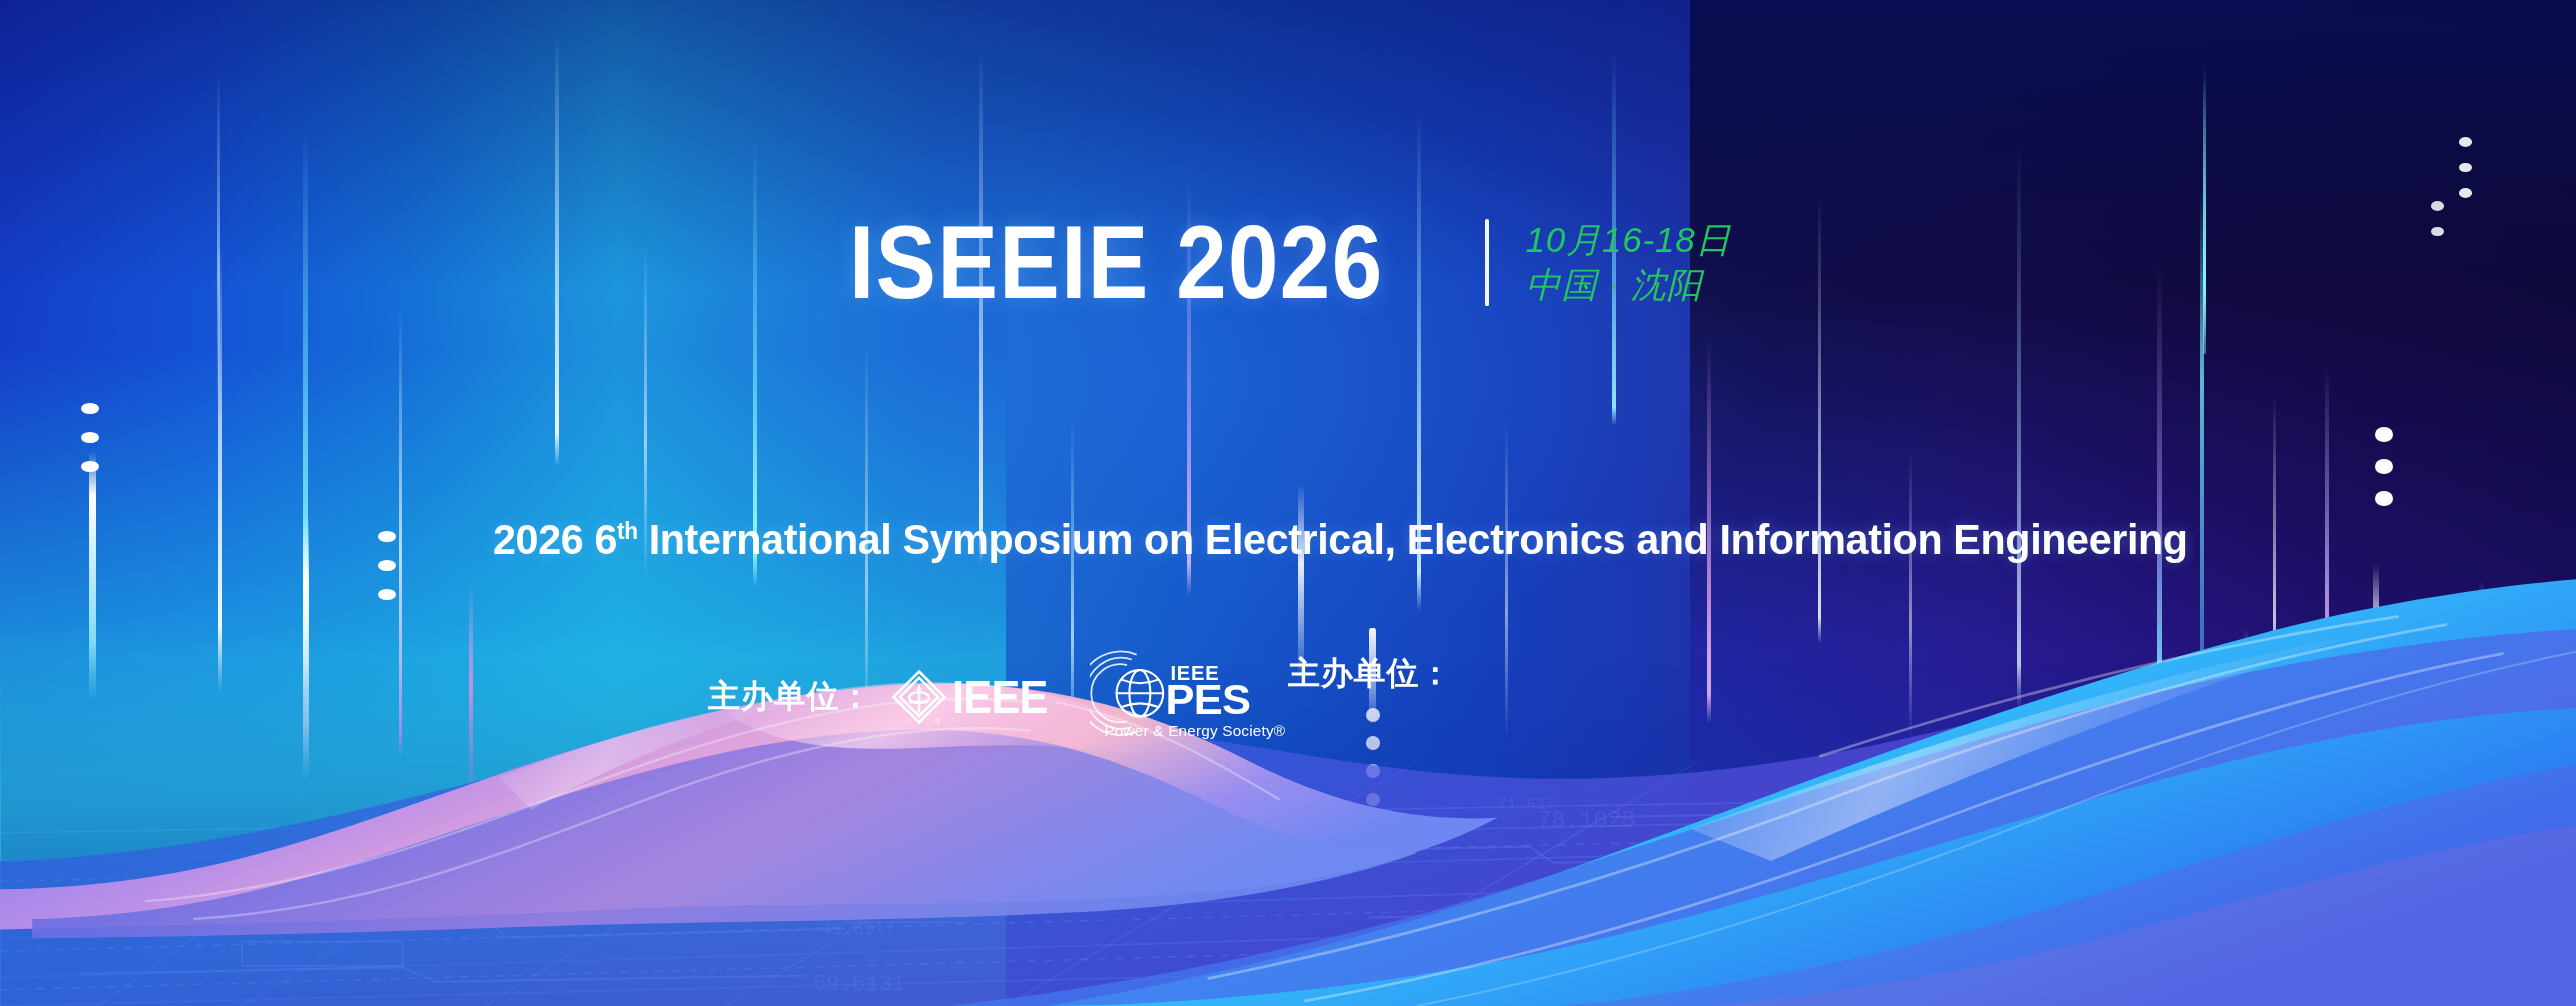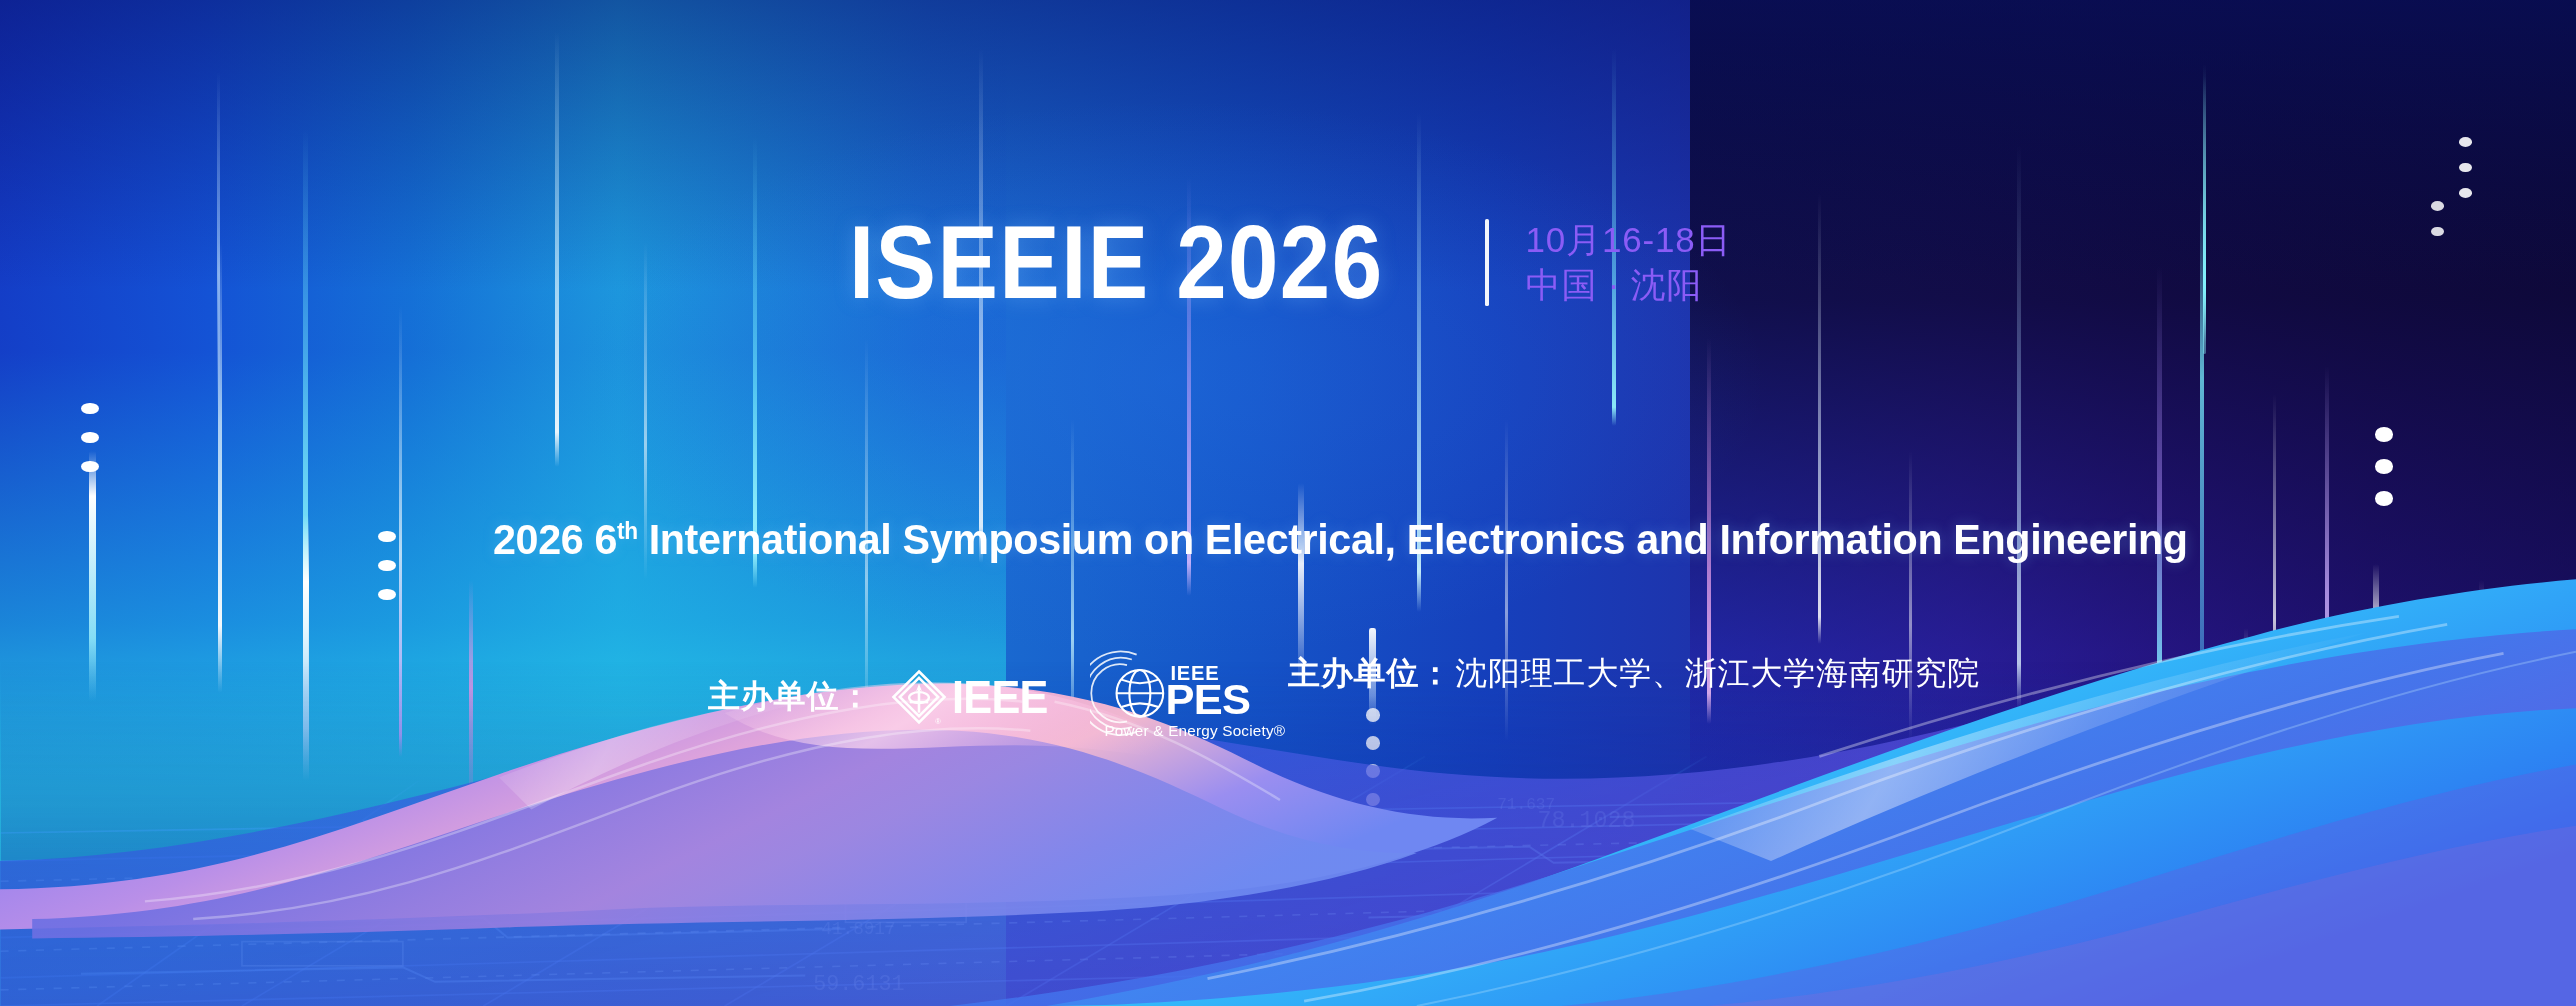--- a/index.html
+++ b/index.html
@@ -46,21 +46,21 @@
   
   .content{position:absolute;inset:0;}
   .title-row{position:absolute;left:805px;top:211px;display:flex;align-items:center;margin-left:44px;}
   .title-main{
     font-size:103px;font-weight:bold;color:#fff;letter-spacing:1.6px;
     transform:scaleX(.88);transform-origin:left center;line-height:1;
     text-shadow:0 0 21px rgba(120,190,255,.35);
     white-space:nowrap;
   }
   .title-divider{width:3.2px;height:87px;background:#fff;margin-left:29px;border-radius:1.6px;opacity:.95;}
-  .date-block{margin-left:37px;color:#8b5cf6;line-height:1.26;}
+  .date-block{margin-left:37px;color:#22c55e;line-height:1.26;font-style:italic;}
   .date-line{font-size:35px;letter-spacing:0.8px;white-space:nowrap;}
   .cn-title{
     position:absolute;left:427px;top:403px;width:1771px;
     font-size:81px;font-weight:bold;color:#fff;letter-spacing:0.8px;
     white-space:nowrap;line-height:1.1;
     text-shadow:0 0 24px rgba(130,200,255,.35);
   }
   .en-title{
     position:absolute;left:493px;top:515px;width:1691px;
     font-size:43px;font-weight:bold;color:#fff;letter-spacing:-0.4px;
@@ -377,18 +377,17 @@
           </g>
           <text x="100" y="40" font-size="25" font-weight="bold" fill="#ffffff" font-family="'Liberation Sans',sans-serif" letter-spacing="1">IEEE</text>
           <text x="94" y="82" font-size="54" font-weight="bold" fill="#ffffff" font-family="'Liberation Sans',sans-serif" letter-spacing="-1">PES</text>
         </svg>
         <div class="pes-caption">Power &amp; Energy Society®</div>
       </div>
     </div>
 
     <div class="host-row">
       <div class="host-label">主办单位：</div>
-      <div class="host-value">沈阳理工大学、浙江大学海南研究院</div>
     </div>
 
   </div>
 </div>
 
 
 </body></html>

